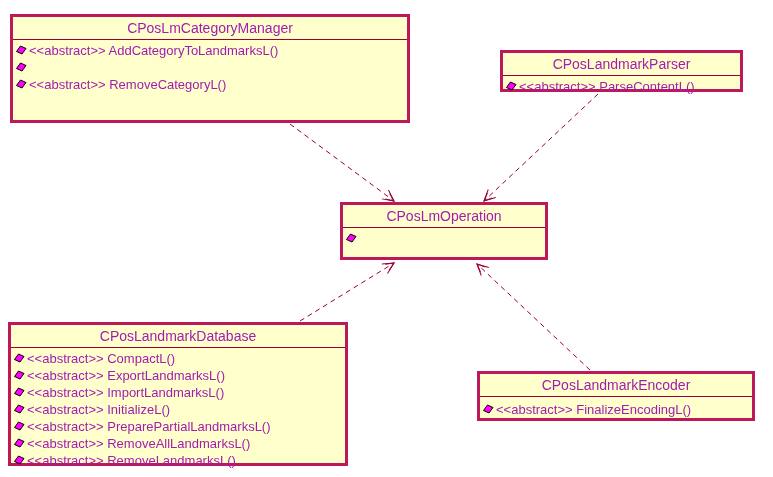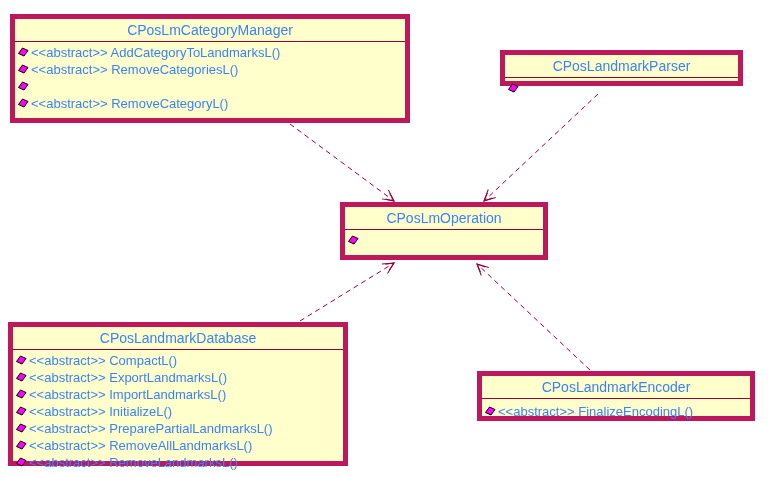--- a/index.html
+++ b/index.html
@@ -17,23 +17,23 @@
   }
   .arrows-layer {
     position: absolute;
     left: 0; top: 0;
     width: 773px; height: 477px;
     pointer-events: none;
   }
   .uml-class {
     position: absolute;
     background: #FFFFCC;
-    border: 5px solid #be185d;
+    border: 3px solid #be185d;
     box-sizing: border-box;
-    color: #3b82f6;
+    color: #a21caf;
   }
   .uml-title {
     border-bottom: 1px solid #990033;
     text-align: center;
     font-size: 14px;
     height: 22px;
     line-height: 22px;
     white-space: nowrap;
     overflow: hidden;
   }
@@ -88,49 +88,42 @@
             </svg>
           </span>
         <span class="method-label">&lt;&lt;abstract&gt;&gt; AddCategoryToLandmarksL()</span>
       </div>
       <div class="uml-method">
         <span class="diamond">
             <svg width="11" height="11" viewBox="0 0 11 11">
               <polygon points="0.5,6.5 4.5,1 10,3.5 6,9" fill="#FF00FF" stroke="#000000" stroke-width="1"></polygon>
             </svg>
           </span>
-        <span class="method-label">&lt;&lt;abstract&gt;&gt; RemoveCategoriesL()</span>
-      </div>
-      <div class="uml-method">
-        <span class="diamond">
-            <svg width="11" height="11" viewBox="0 0 11 11">
-              <polygon points="0.5,6.5 4.5,1 10,3.5 6,9" fill="#FF00FF" stroke="#000000" stroke-width="1"></polygon>
-            </svg>
-          </span>
       </div>
       <div class="uml-method">
         <span class="diamond">
             <svg width="11" height="11" viewBox="0 0 11 11">
               <polygon points="0.5,6.5 4.5,1 10,3.5 6,9" fill="#FF00FF" stroke="#000000" stroke-width="1"></polygon>
             </svg>
           </span>
         <span class="method-label">&lt;&lt;abstract&gt;&gt; RemoveCategoryL()</span>
       </div>
     </div>
   </div>
 
-  <div class="uml-class" style="left:500px; top:50px; width:243px; height:36px;">
+  <div class="uml-class" style="left:500px; top:50px; width:243px; height:42px;">
     <div class="uml-title">CPosLandmarkParser</div>
     <div class="uml-methods">
       <div class="uml-method">
         <span class="diamond">
             <svg width="11" height="11" viewBox="0 0 11 11">
               <polygon points="0.5,6.5 4.5,1 10,3.5 6,9" fill="#FF00FF" stroke="#000000" stroke-width="1"></polygon>
             </svg>
           </span>
+        <span class="method-label">&lt;&lt;abstract&gt;&gt; ParseContentL()</span>
       </div>
     </div>
   </div>
 
   <div class="uml-class" style="left:340px; top:202px; width:208px; height:58px;">
     <div class="uml-title">CPosLmOperation</div>
     <div class="uml-methods">
       <div class="uml-method">
         <span class="diamond">
             <svg width="11" height="11" viewBox="0 0 11 11">

